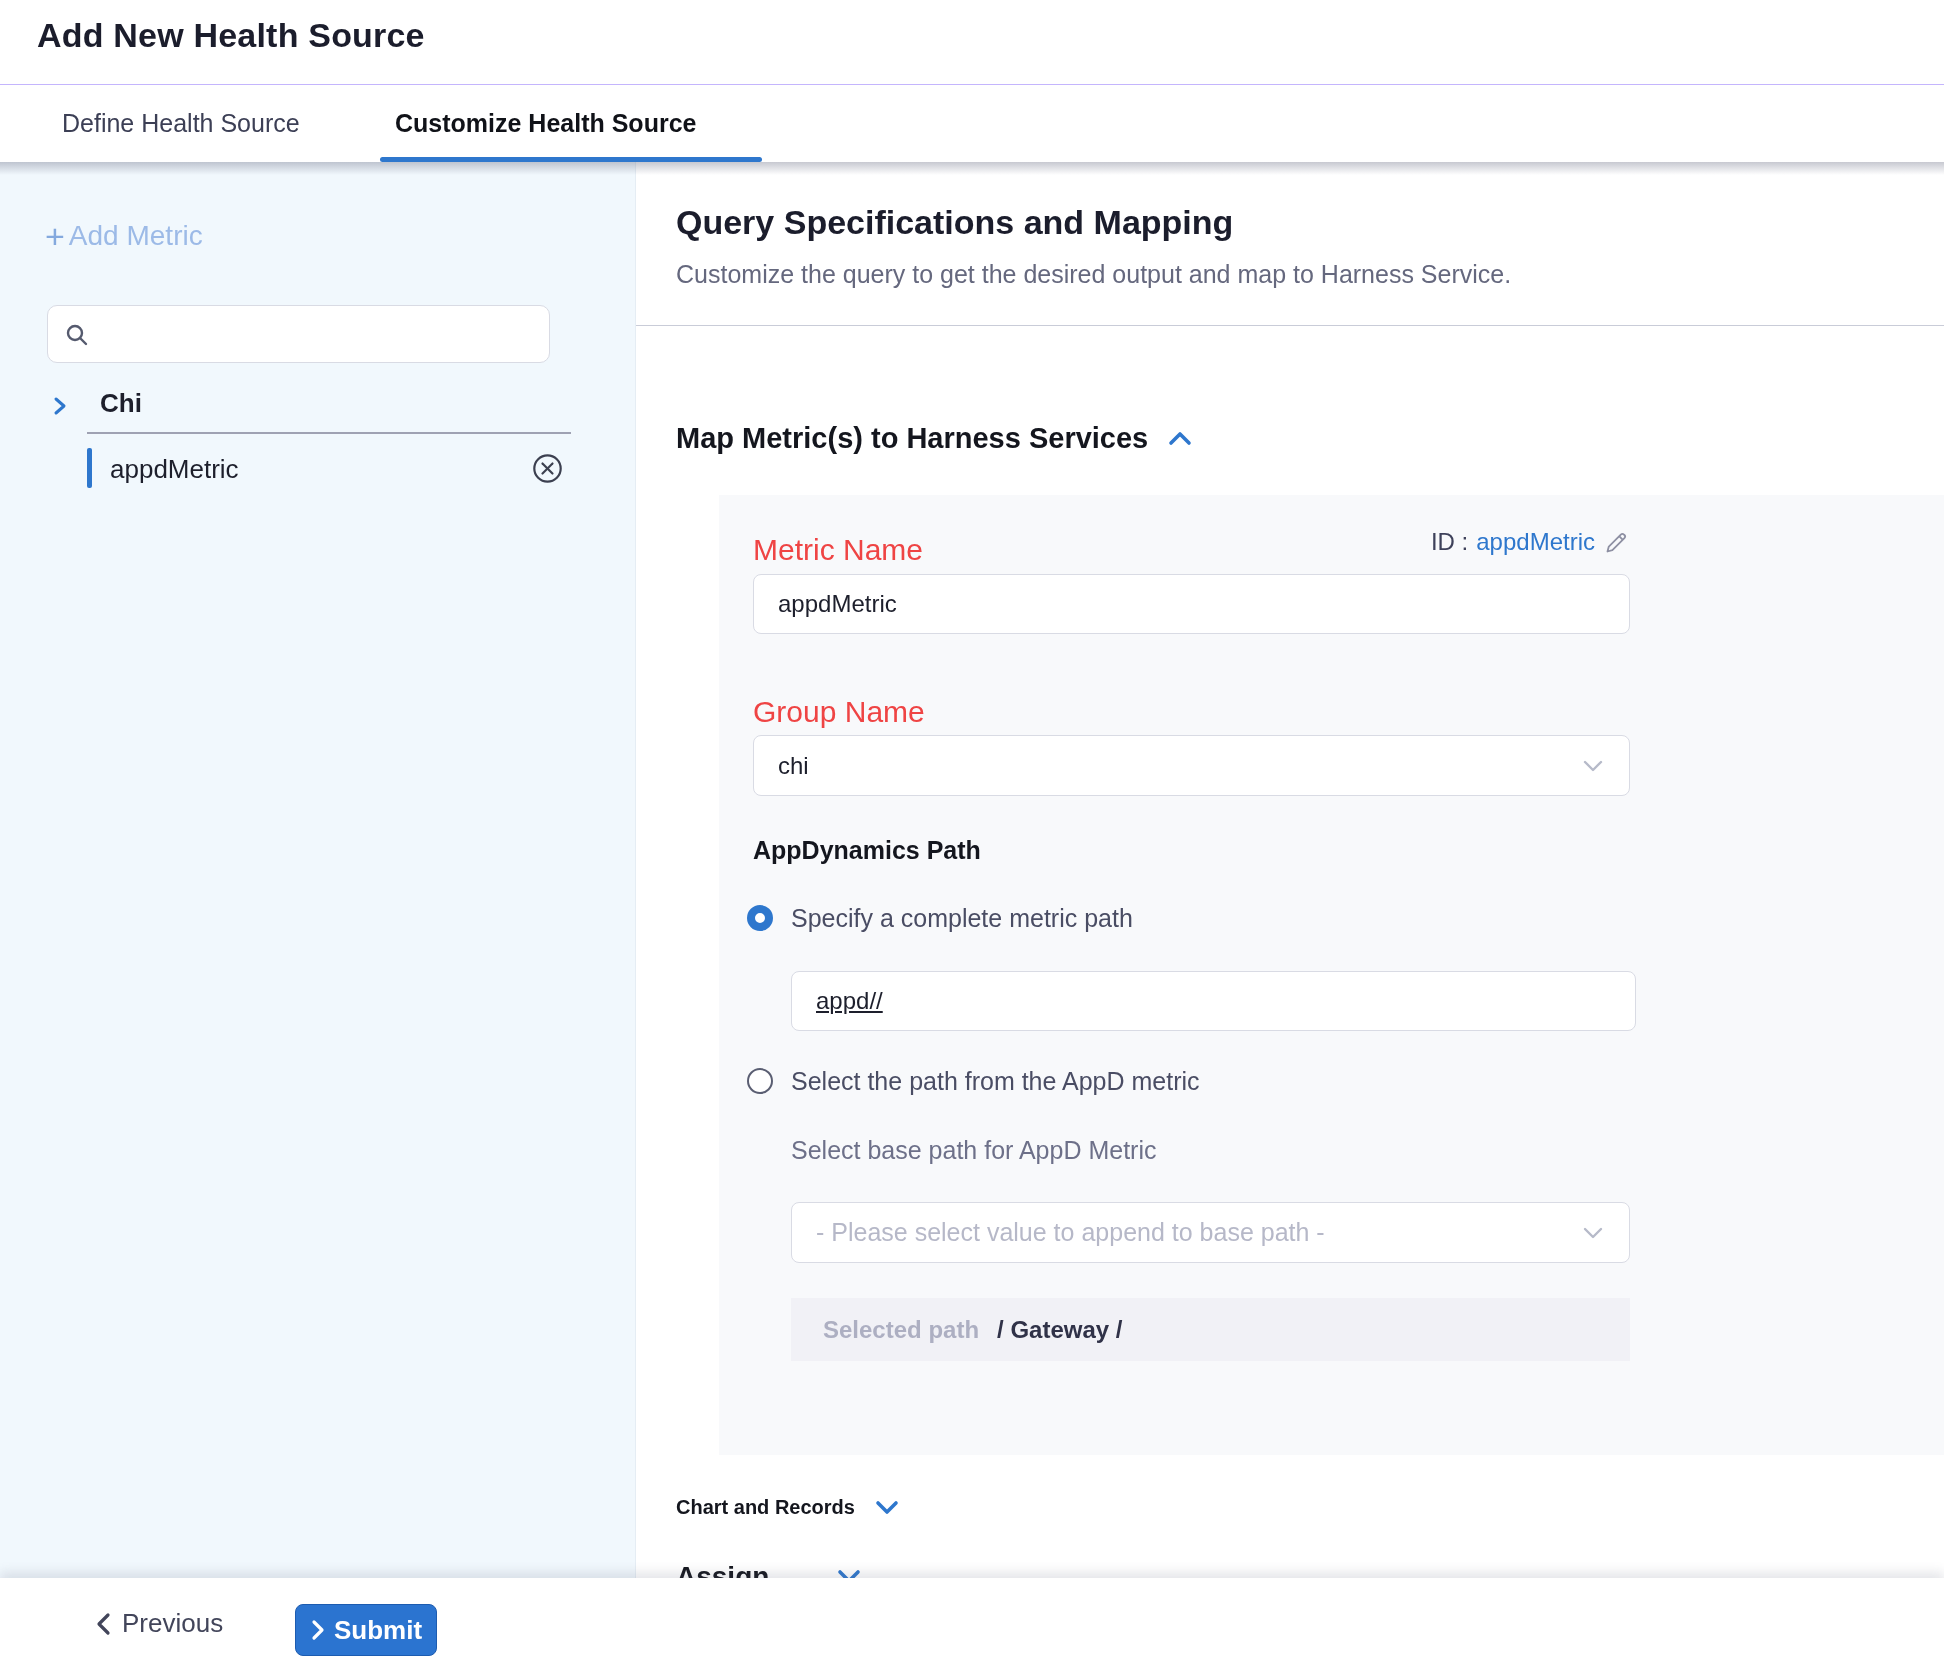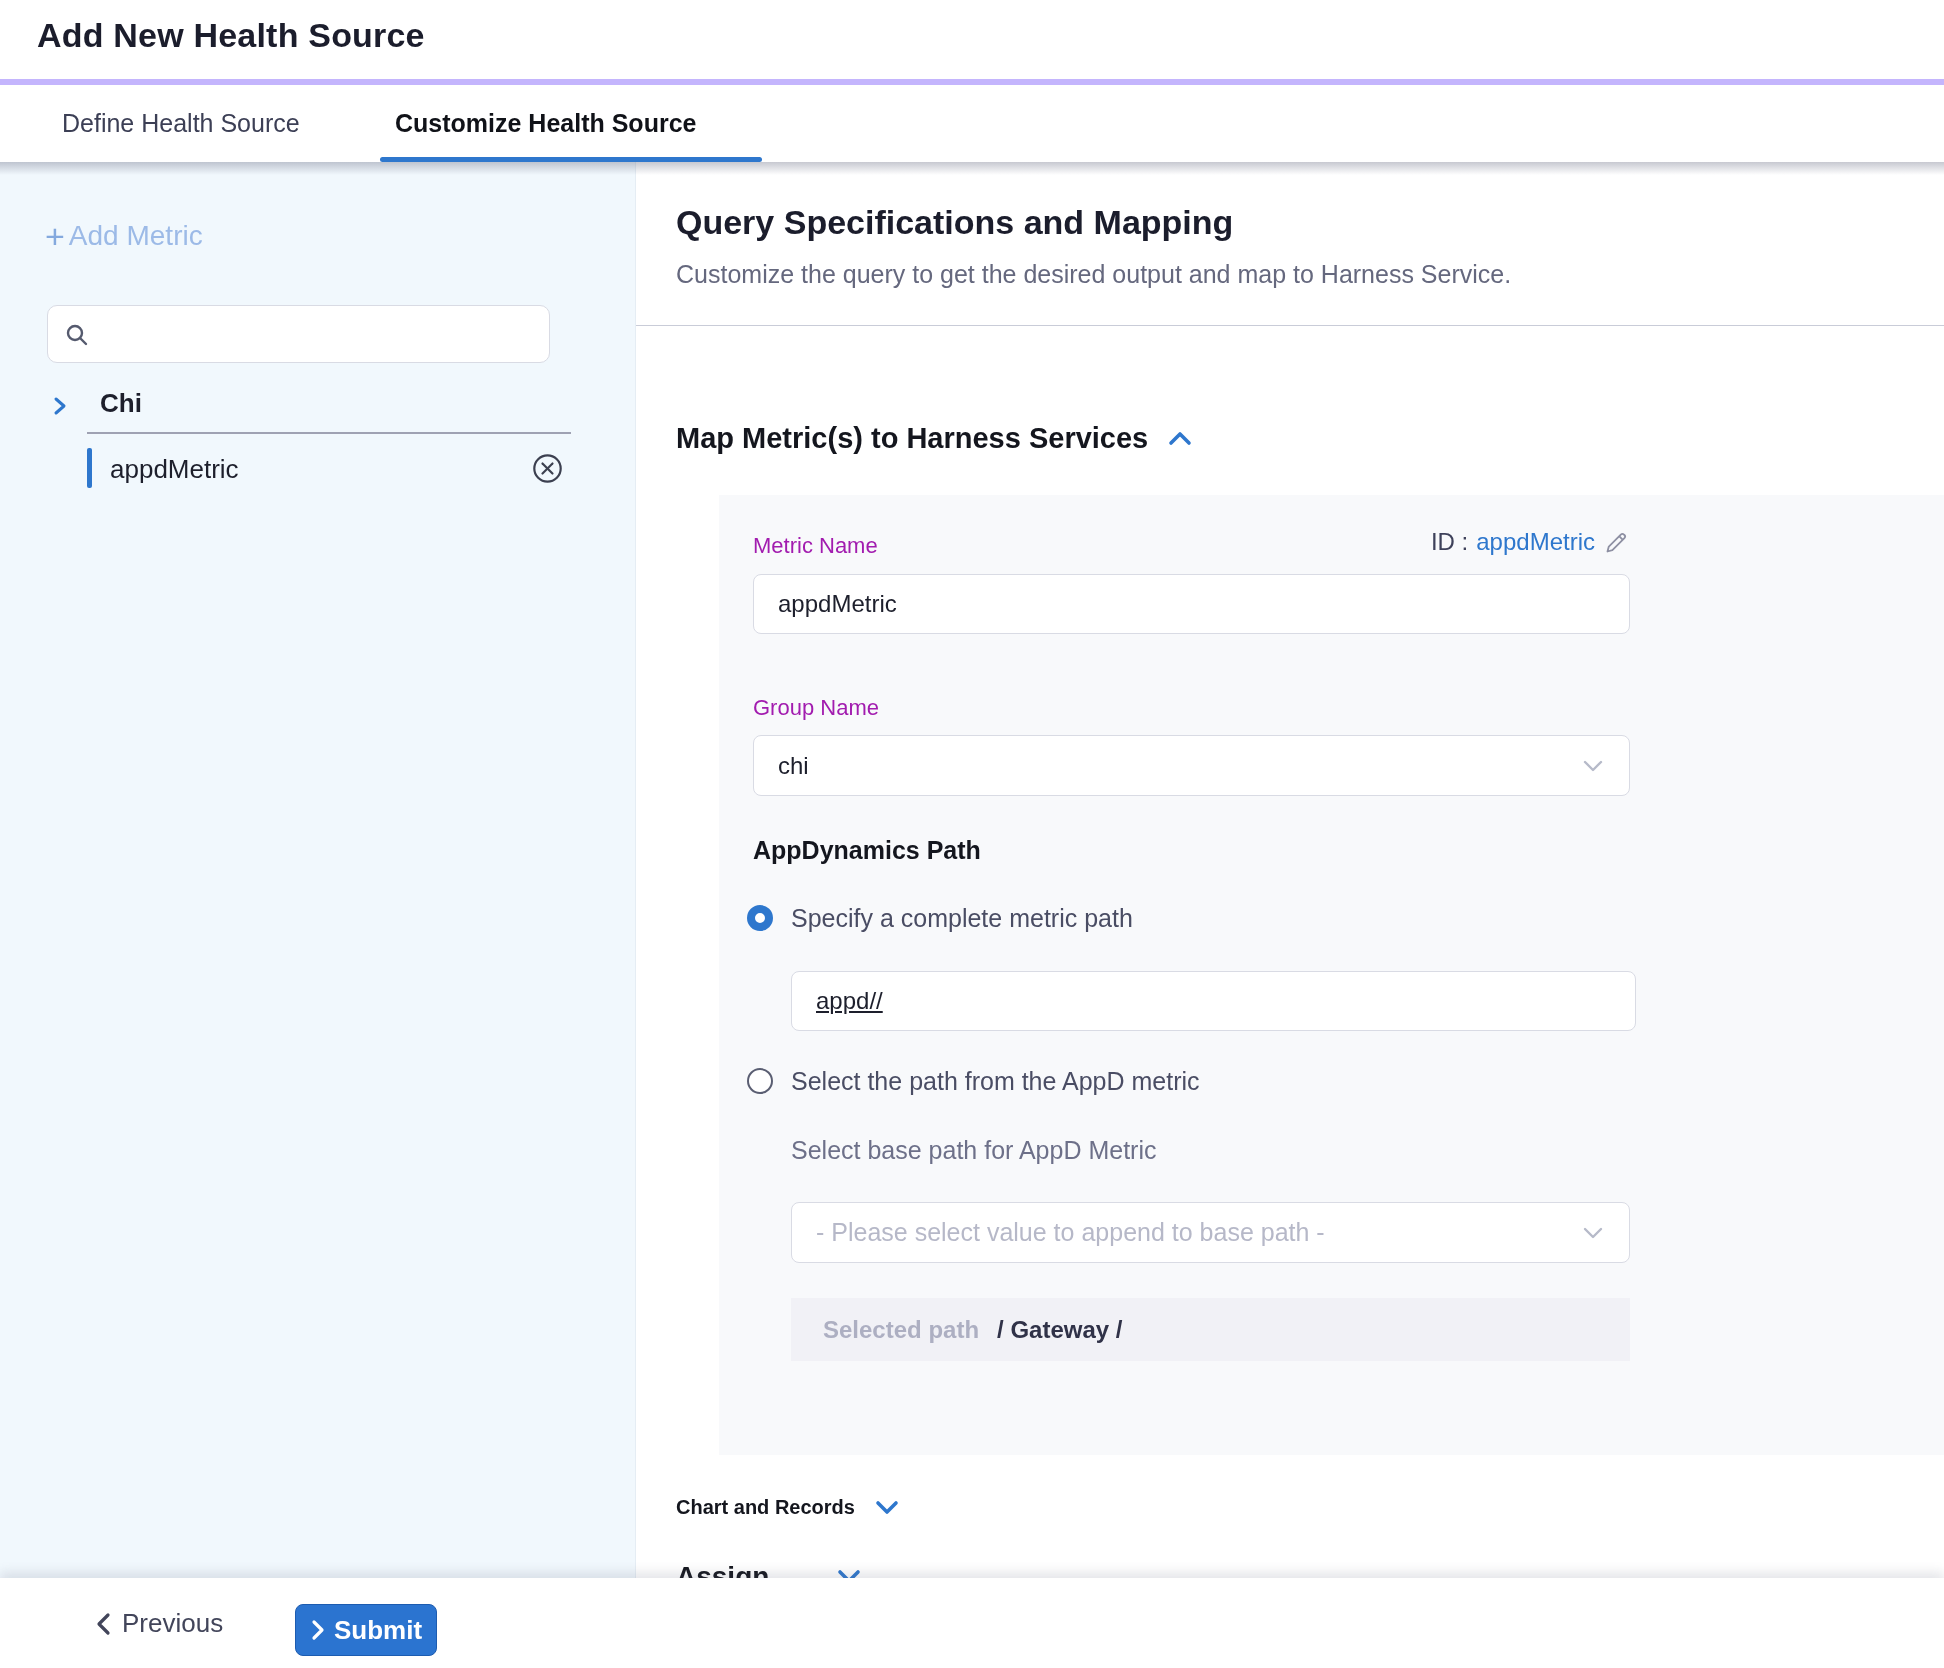--- a/index.html
+++ b/index.html
@@ -1,20 +1,20 @@
 <!DOCTYPE html>
 <html><head>
 <meta charset="utf-8">
 <style>
   * { margin:0; padding:0; box-sizing:border-box; }
   body { font-family:"Liberation Sans","DejaVu Sans",sans-serif; background:#fff; }
   .screen { position:relative; width:1944px; height:1668px; overflow:hidden; background:#fff; }
 
   
-  .header { position:absolute; left:0; top:0; width:1944px; height:85px; background:#fff; border-bottom:6px solid #c4b5fd; }
+  .header { position:absolute; left:0; top:0; width:1944px; height:85px; background:#fff; border-bottom:1px solid #c4b5fd; }
   .header .title { position:absolute; left:37px; top:16px; font-size:34px; font-weight:700; color:#1b1d2c; letter-spacing:.2px; }
 
   
   .tabbar { position:absolute; left:0; top:85px; width:1944px; height:77px; background:#fff; }
   .tab { position:absolute; top:24px; font-size:25px; cursor:pointer; }
   .tab.inactive { left:62px; color:#3c3f55; font-weight:400; }
   .tab.active { left:395px; color:#101218; font-weight:700; }
   .tab-underline { position:absolute; left:380px; top:72px; width:382px; height:5px; background:#2e77cd; border-radius:3px; }
   .top-shadow { position:absolute; left:0; top:162px; width:1944px; height:13px; background:linear-gradient(to bottom, rgba(108,112,134,.38), rgba(108,112,134,0)); z-index:5; pointer-events:none; }
 
@@ -45,21 +45,21 @@
   .section-head svg { margin-left:18px; }
   .map-head { left:40px; top:260px; }
   .map-head .sh-label { font-size:29px; }
   .cr-head { left:40px; top:1334px; }
   .cr-head .sh-label { font-size:20px; }
   .assign-head { left:40px; top:1399px;gap:48px; }
   .assign-head .sh-label { font-size:28px; }
 
   
   .panel { position:absolute; left:83px; top:333px; width:1225px; height:960px; background:#f8f9fb; }
-  .field-label { position:absolute; font-size:22px; color:#a21caf; }
+  .field-label { position:absolute; font-size:30px; color:#ef4444; }
   .lbl-metric-name { left:34px; top:38px; }
   .lbl-group-name { left:34px; top:200px; }
   .id-row { position:absolute; top:33px; left:34px; width:877px; display:flex; justify-content:flex-end; align-items:center; gap:8px; }
   .id-row .id-label { font-size:24px; color:#3e415a; }
   .id-row .id-value { font-size:24px; color:#2e77cd; cursor:pointer; }
   .text-input { position:absolute; height:60px; background:#fff; border:1px solid #d9dbe4; border-radius:8px; font-size:24px; color:#1d1f2c; padding-left:24px; font-family:inherit; outline:none; }
   .inp-metric-name { left:34px; top:79px; width:877px; }
   .inp-metric-path { left:72px; top:476px; width:845px;text-decoration:underline; }
   .select { position:absolute; background:#fff; border:1px solid #d9dbe4; border-radius:8px; display:flex; align-items:center; padding:0 24px; cursor:pointer; justify-content:space-between; }
   .sel-group { left:34px; top:240px; width:877px; height:61px; }

